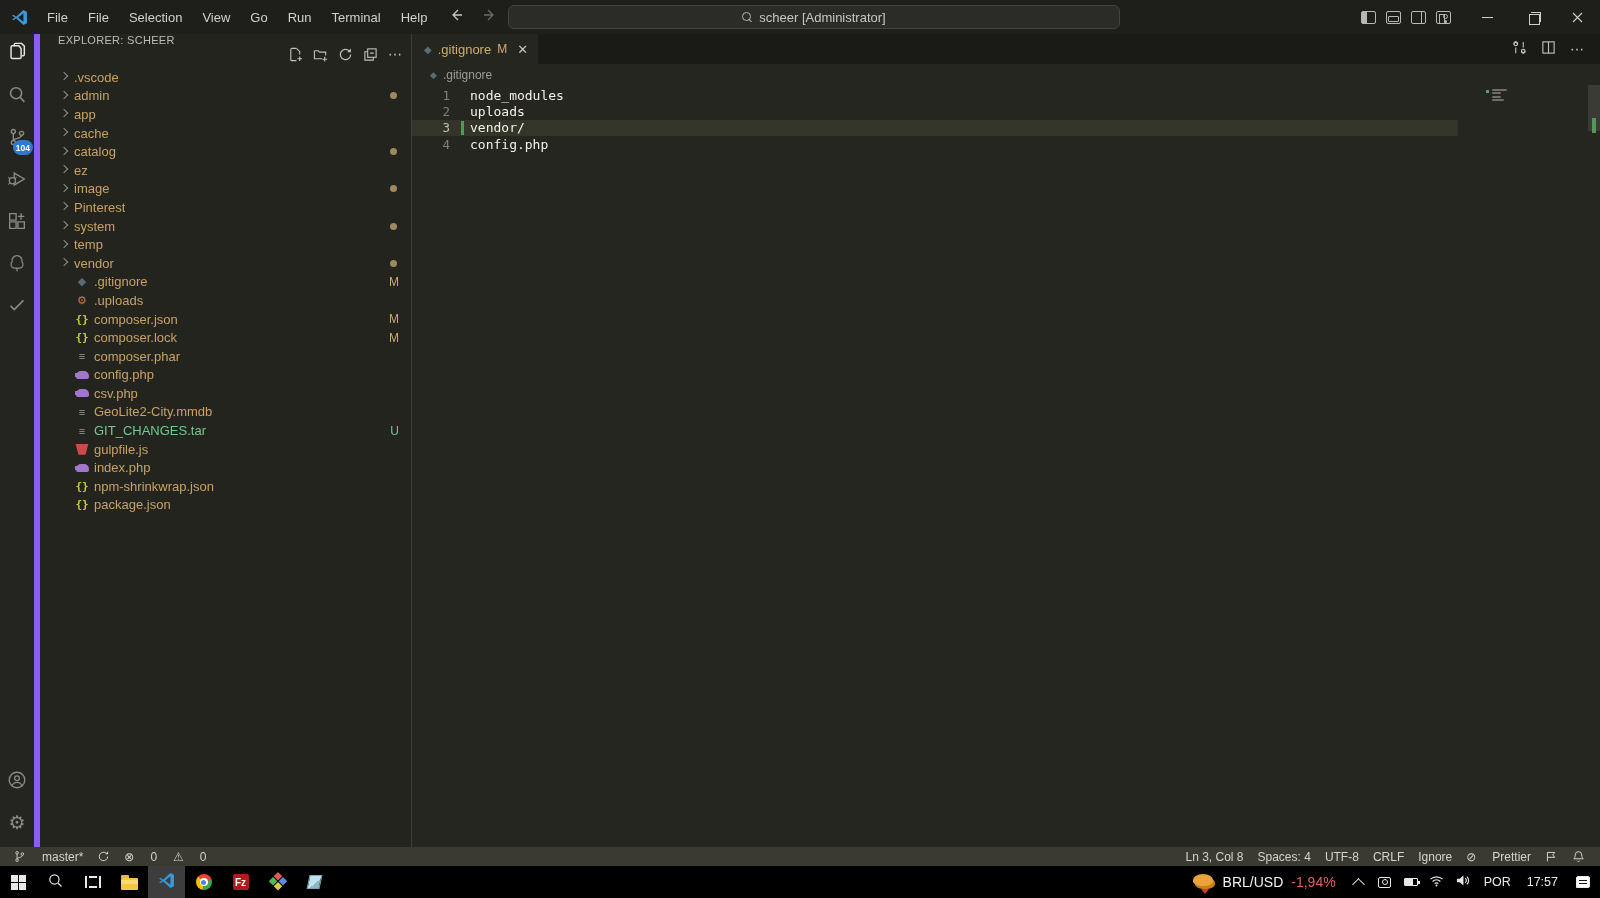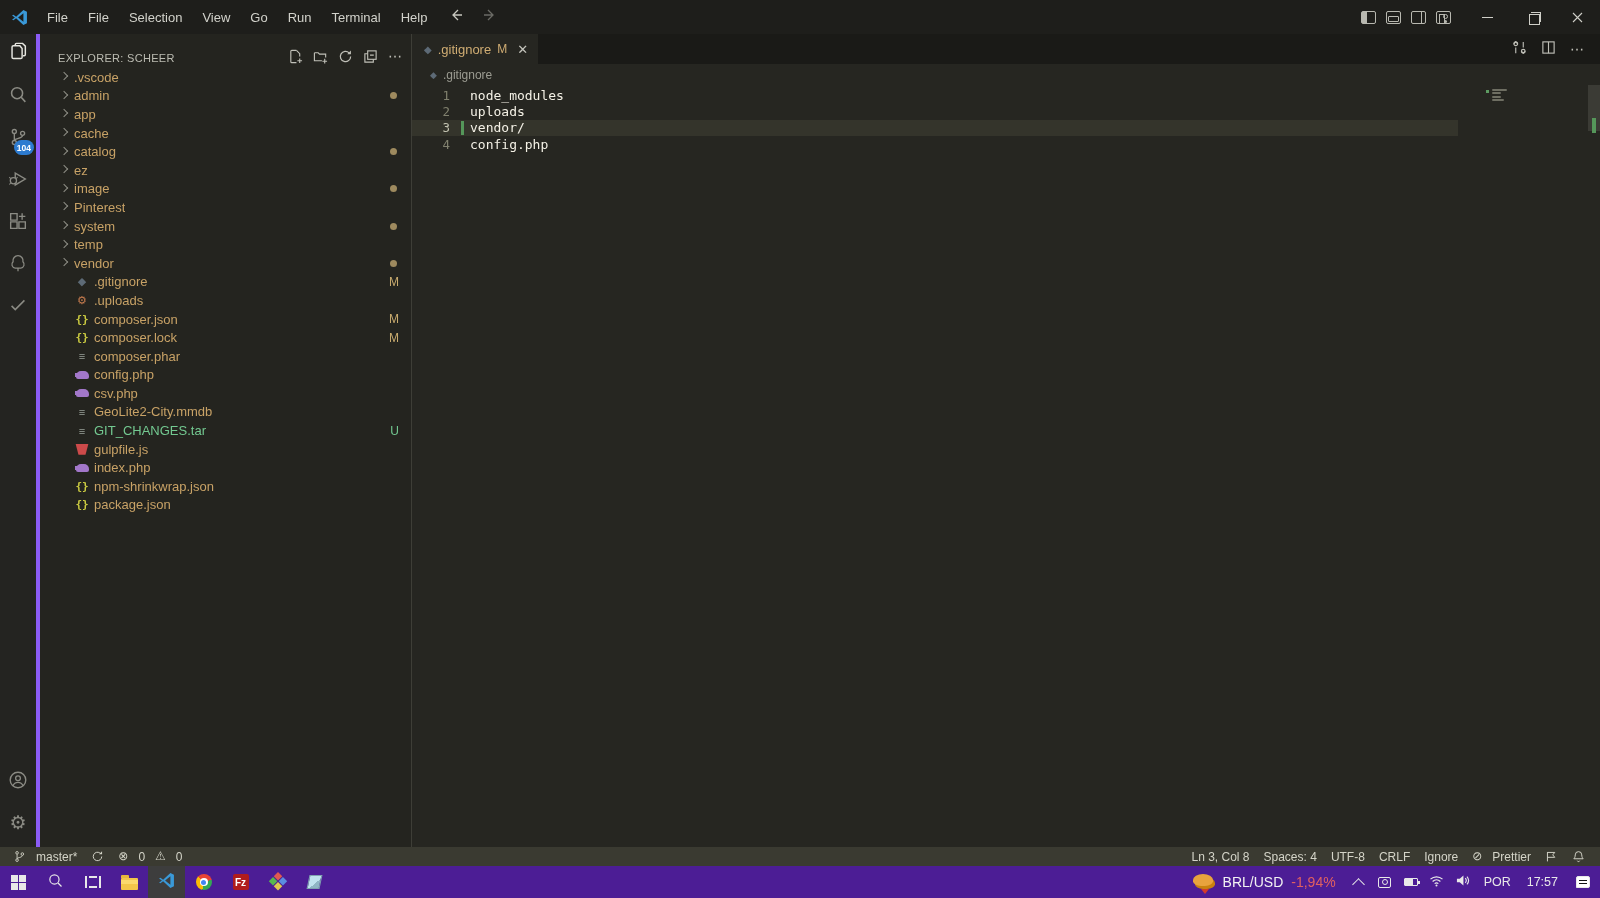--- a/index.html
+++ b/index.html
@@ -31,34 +31,34 @@
   .lay-custom::after { content:""; position:absolute; right:2px; top:2px; width:3px; height:3px; border:1px solid #b8b8b0; border-radius:50%; box-shadow:0 5px 0 -1px #b8b8b0; }
   .win-btn { width:45px; height:34px; display:flex; align-items:center; justify-content:center; color:#cfcfc8; }
   .win-min::before { content:""; width:11px; height:1px; background:#cfcfc8; display:block; }
   .win-restore { position:relative; }
   .win-restore::before { content:""; position:absolute; width:9px; height:9px; border:1px solid #cfcfc8; left:19px; top:14px; }
   .win-restore::after  { content:""; position:absolute; width:9px; height:9px; border-top:1px solid #cfcfc8; border-right:1px solid #cfcfc8; left:21px; top:12px; }
   .win-close svg { display:block; }
 
   
   .activitybar { position:absolute; left:0; top:34px; width:40px; height:813px; background:#242421;
-    border-right:4px solid #8b5cf6; display:flex; flex-direction:column; align-items:center; z-index:20; }
+    border-right:6px solid #8b5cf6; display:flex; flex-direction:column; align-items:center; z-index:20; }
   .act-item { width:40px; height:42px; display:flex; align-items:center; justify-content:center;
     color:#8b8b84; position:relative; }
   .act-item.active { color:#e6e6e0; }
   .act-item.active::before { content:""; position:absolute; left:0; top:6px; bottom:6px; width:2px; background:#e6e6e0; }
   .act-badge { position:absolute; right:4px; bottom:5px; min-width:16px; height:15px; border-radius:9px;
     background:#2d7bd0; color:#fff; font-size:8.5px; font-weight:bold; display:flex; align-items:center;
     justify-content:center; padding:0 3px; }
   .act-bottom { margin-top:auto; display:flex; flex-direction:column; align-items:center; margin-bottom:4px; }
 
   
   .sidebar { position:absolute; left:40px; top:34px; width:372px; height:813px; background:#24241f;
     border-right:1px solid #3e3e37; z-index:10; }
-  .sb-header { height:30px; display:flex; align-items:flex-end; padding:0 8px 0 18px; }
+  .sb-header { height:30px; display:flex; align-items:flex-start; padding:0 8px 0 18px;flex-direction:column; }
   .sb-title { color:#bcbcb2; font-size:11px; letter-spacing:0.3px; }
   .sb-actions { margin-left:auto; display:flex; gap:10px; align-items:center; color:#c0c0b8; }
   .sb-actions svg { display:block; }
   .tree { margin-top:4px; }
   .tree-row { height:18.6px; display:flex; align-items:center; padding-left:16px; font-size:13px;
     color:#c8a266; position:relative; cursor:default; }
   .tree-row .chev { width:16px; height:16px; margin-right:2px; position:relative; flex:none; }
   .tree-row .chev::before { content:""; position:absolute; left:5px; top:4px; width:5px; height:5px;
     border-right:1.4px solid #8f8f86; border-top:1.4px solid #8f8f86; transform:rotate(45deg); }
   .tree-row .ficon { width:16px; margin-right:4px; flex:none; display:flex; align-items:center; justify-content:center; font-size:11px; }
@@ -97,28 +97,28 @@
   .minimap { position:absolute; top:2px; right:12px; width:130px; height:120px; }
   .mm-bar { height:2px; background:#6e6e62; margin:1.6px 0 0 34px; border-radius:1px; }
   .mm-dot { position:absolute; left:28px; top:3px; width:3px; height:3px; background:#5d9c62; }
   .overview { position:absolute; top:0; right:0; width:12px; height:783px; }
   .ov-thumb { position:absolute; top:0; right:0; width:12px; height:46px; background:#3b3b35; }
   .ov-green { position:absolute; top:33px; right:4px; width:4px; height:15px; background:#55975a; }
 
   
   .statusbar { position:absolute; left:0; top:847px; right:0; height:19px; background:#3a3a31;
     display:flex; align-items:center; color:#d4d4c8; font-size:12px; z-index:40; }
-  .sb-seg { display:flex; gap:10px; padding:0 7px; height:100%; }
+  .sb-seg { display:flex; align-items:center; gap:16px; padding:0 7px; height:100%; }
   .statusbar .left { display:flex; align-items:center; padding-left:6px; }
   .statusbar .right { margin-left:auto; display:flex; align-items:center; padding-right:8px; }
   .glyph { font-size:12px; line-height:1; }
   .statusbar svg { display:block; }
 
   
-  .taskbar { position:absolute; left:0; top:866px; right:0; height:32px; background:#4c1d95;
+  .taskbar { position:absolute; left:0; top:866px; right:0; height:32px; background:#000000;
     display:flex; align-items:stretch; color:#e8e8e8; }
   .tb-app { width:37px; display:flex; align-items:center; justify-content:center; }
   .tb-app.active-app { background:#3d3d3d; }
   .win-logo { width:15px; height:15px; display:grid; grid-template-columns:7px 7px; grid-template-rows:7px 7px; gap:1px; }
   .win-logo span { background:#e8e8e8; }
   .tv { width:16px; height:12px; border-left:2px solid #e8e8e8; border-right:2px solid #e8e8e8; position:relative; }
   .tv::before { content:""; position:absolute; left:2px; right:2px; top:0; bottom:0; border-top:2px solid #e8e8e8; border-bottom:2px solid #e8e8e8; }
   .folder-ic { width:17px; height:12px; background:#f3c64a; border-radius:1px; position:relative; margin-top:3px; }
   .folder-ic::before { content:""; position:absolute; top:-3px; left:0; width:8px; height:3px; background:#e8b83c; border-radius:1px 1px 0 0; }
   .folder-ic::after { content:""; position:absolute; top:2px; left:0; right:0; height:4px; background:#fbd96d; }
@@ -166,20 +166,24 @@
     <div class="menus">
         <span class="menu-item">File</span>
         <span class="menu-item">File</span>
         <span class="menu-item">Selection</span>
         <span class="menu-item">View</span>
         <span class="menu-item">Go</span>
         <span class="menu-item">Run</span>
         <span class="menu-item">Terminal</span>
         <span class="menu-item">Help</span>
       </div>
+    <div class="search-box">
+      <span class="mag"></span>
+      <span>scheer [Administrator]</span>
+    </div>
     <div style="position:absolute;left:448px;top:7px;display:flex;gap:18px;color:#c8c8c0;">
       <span><svg width="16" height="16" viewBox="0 0 16 16">
             <path stroke="#c8c8c0" stroke-width="1.3" d="M10 3 5 8l5 5M5 8h9"></path>
           </svg></span>
       <span style="opacity:.45"><svg width="16" height="16" viewBox="0 0 16 16">
             <path stroke="#c8c8c0" stroke-width="1.3" d="M6 3l5 5-5 5M11 8H2"></path>
           </svg></span>
     </div>
     <div class="tb-right">
       <div class="layout-btns">

